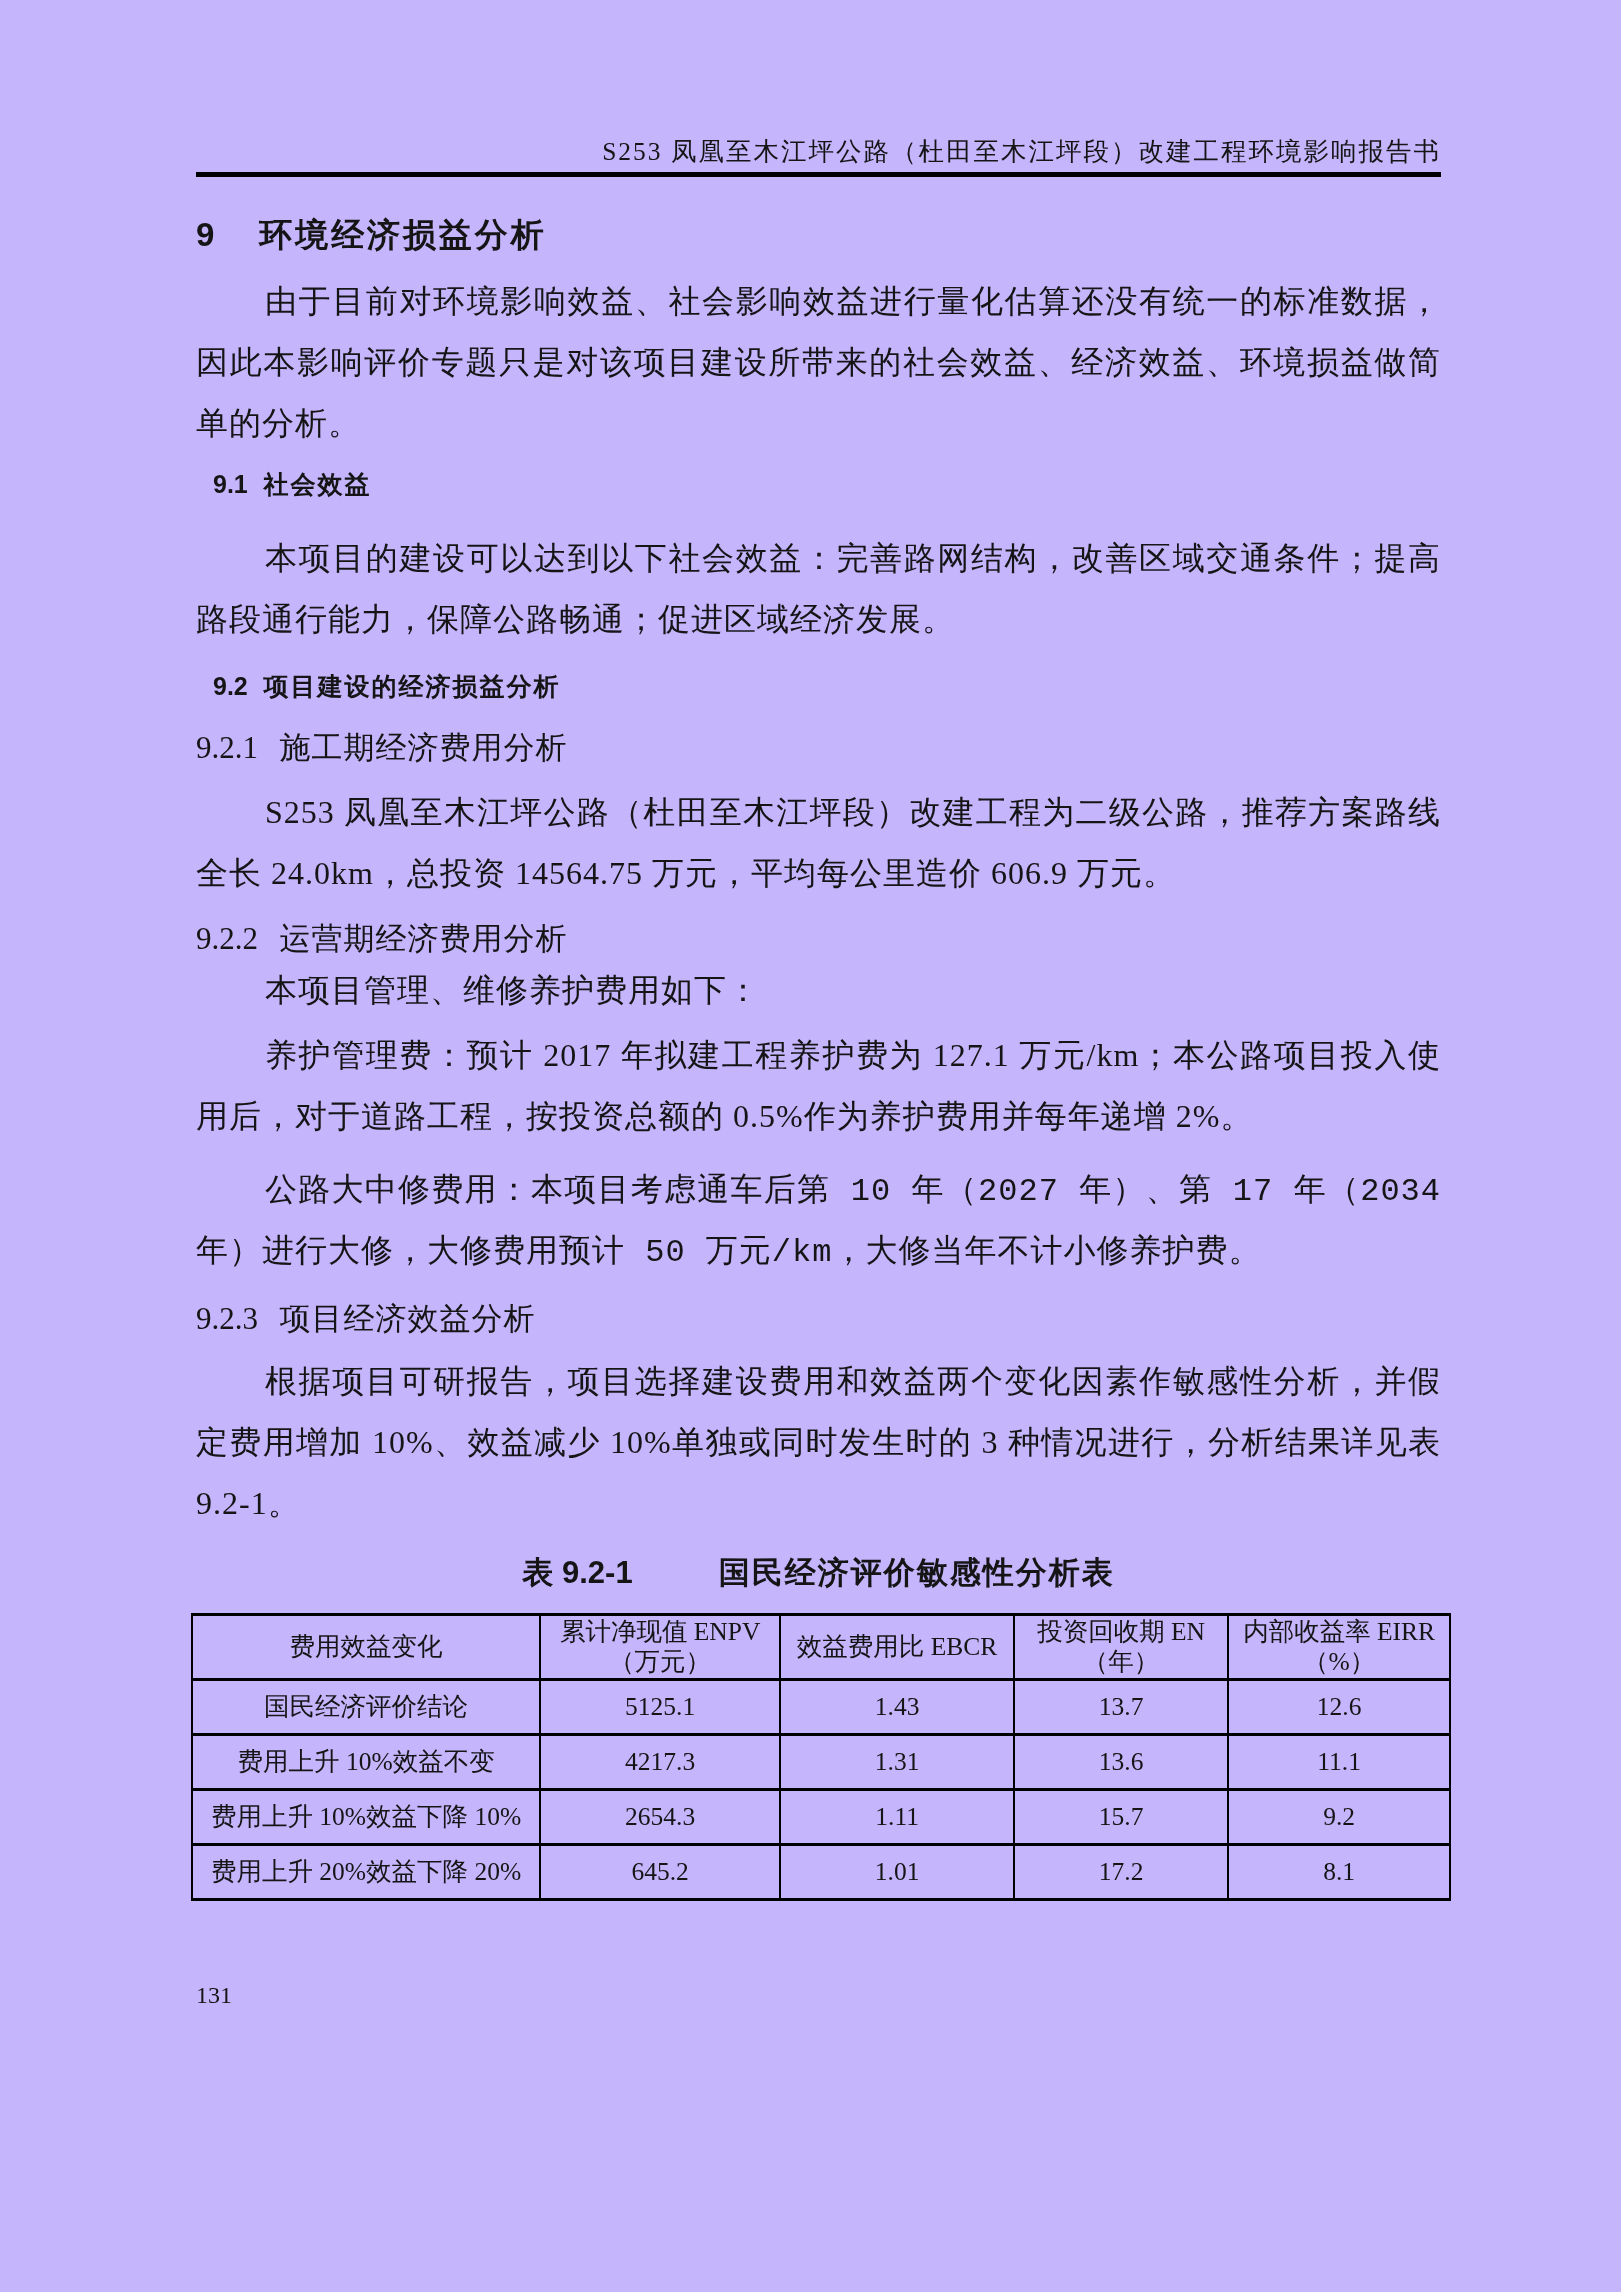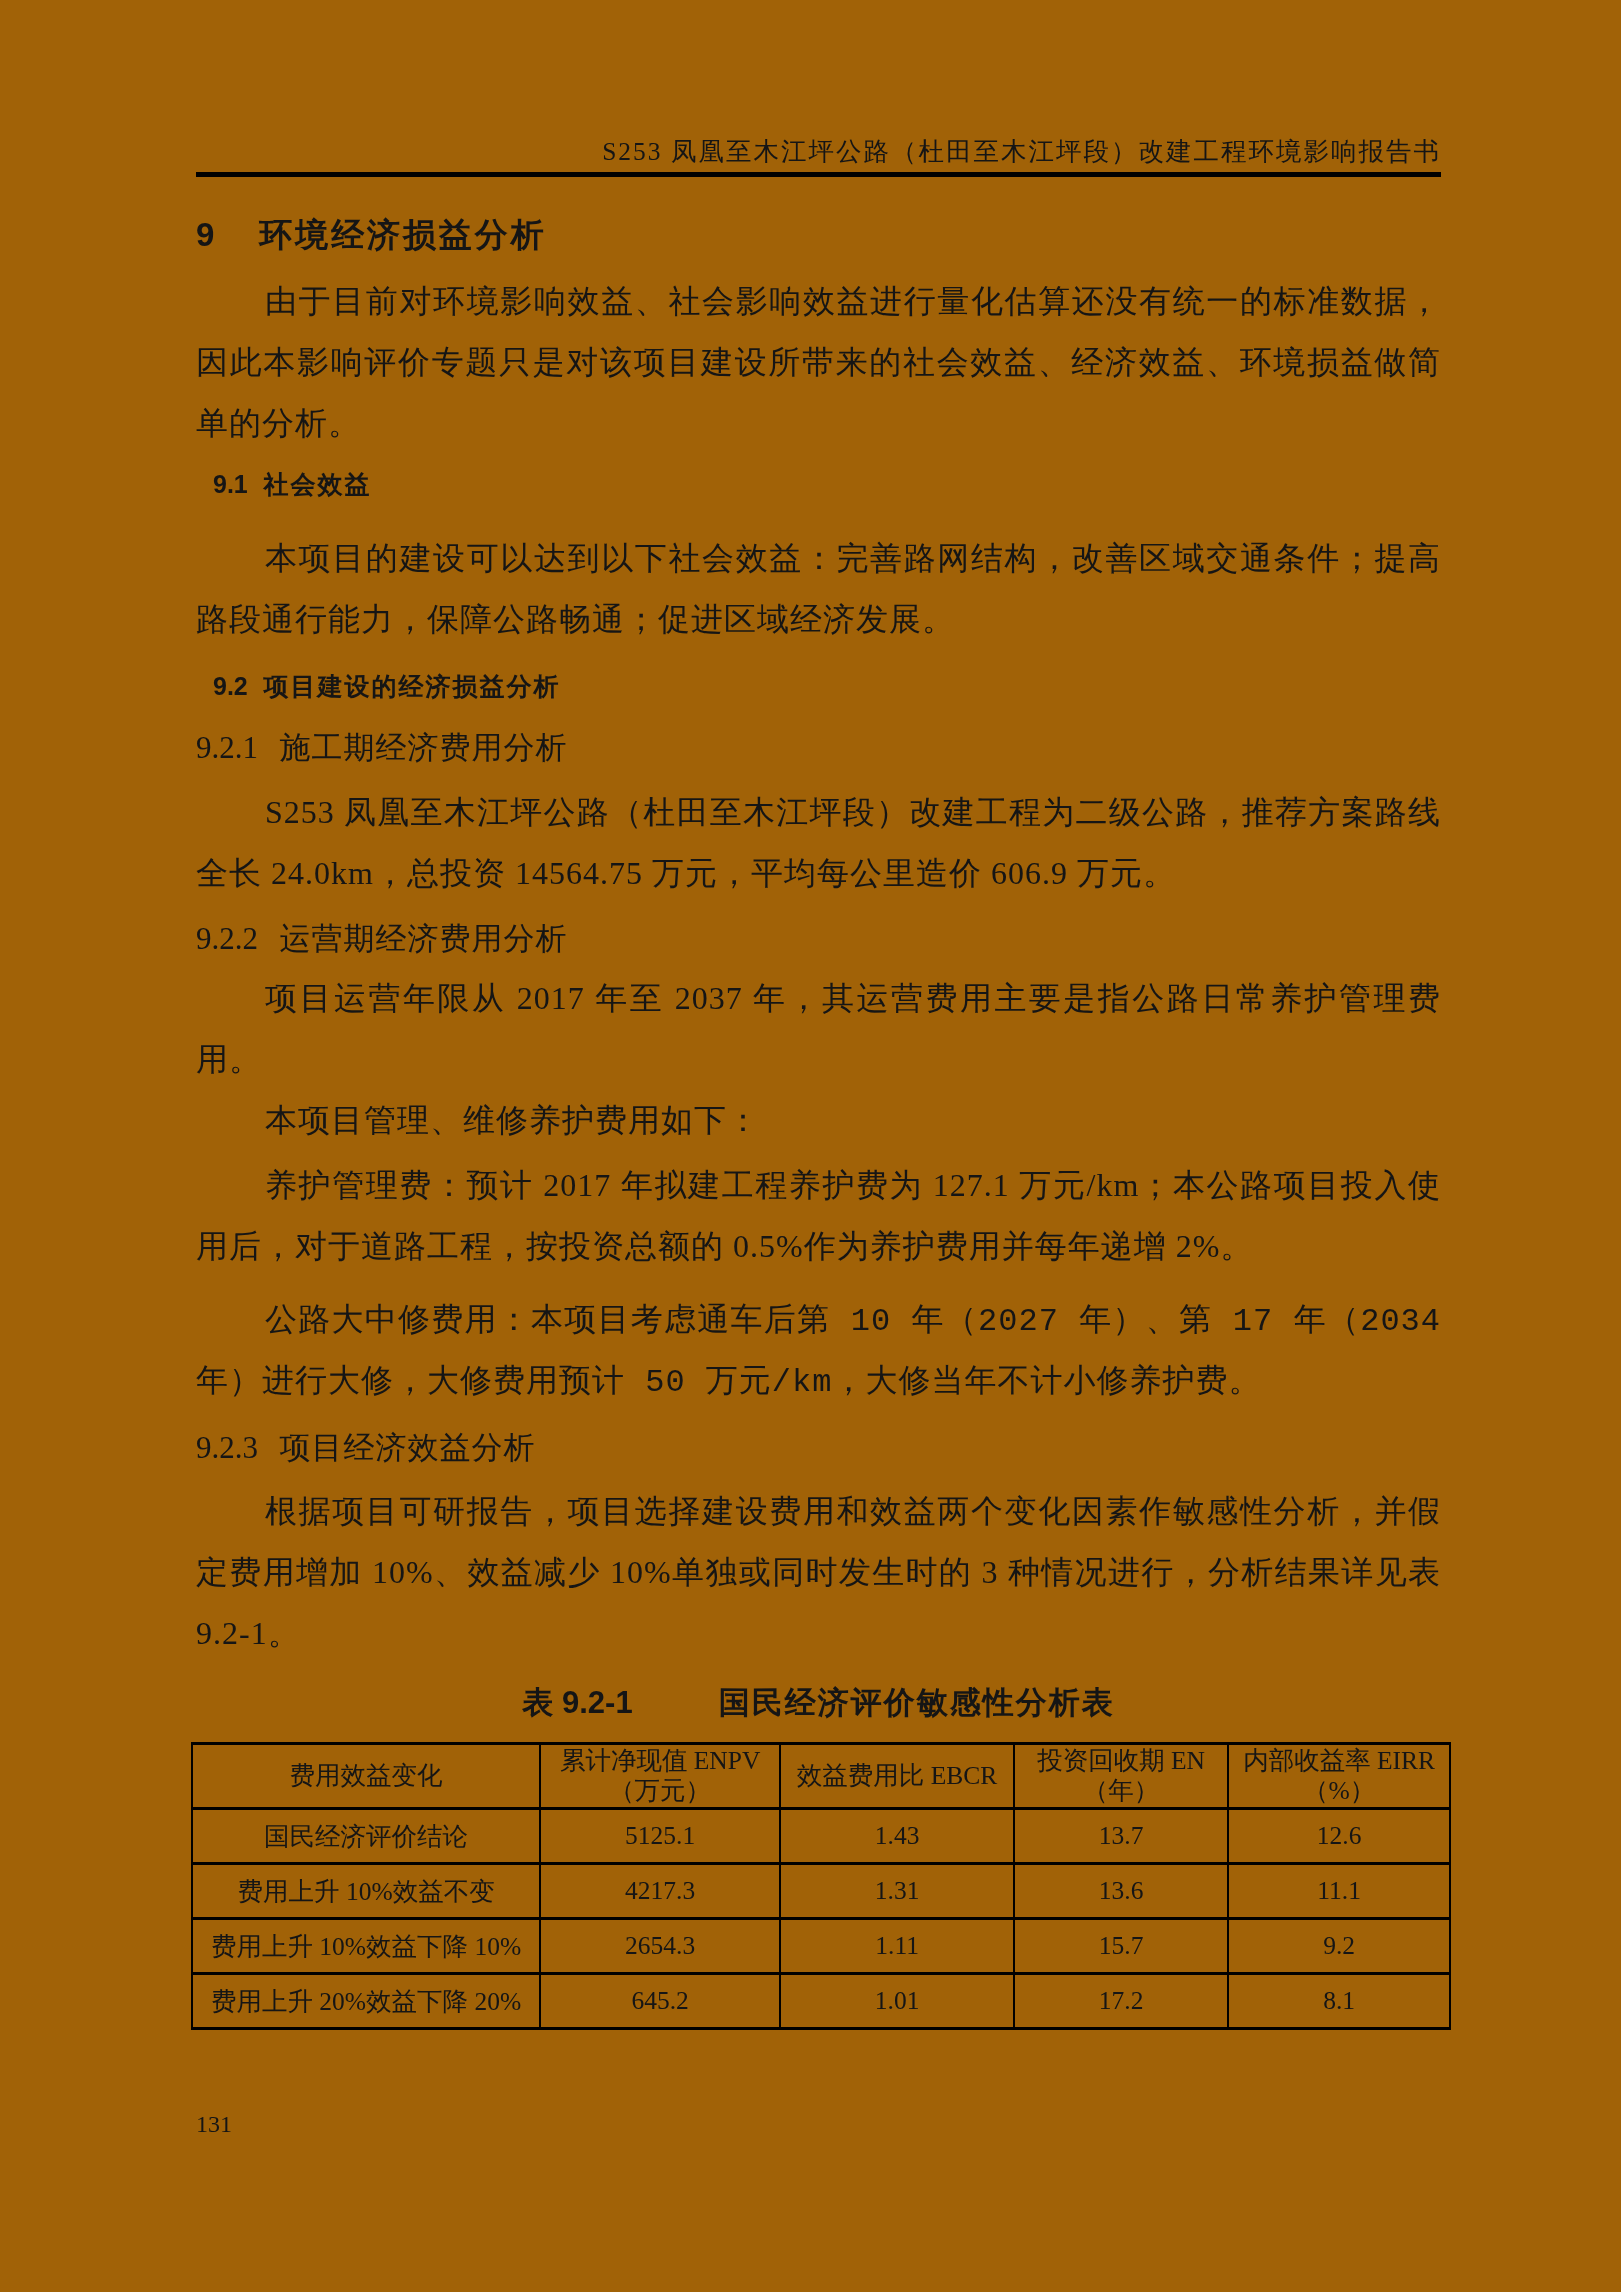--- a/index.html
+++ b/index.html
@@ -1,19 +1,19 @@
 <!DOCTYPE html>
 <html><head>
 <meta charset="utf-8">
 <style>
   html,body { margin:0; padding:0; background:#e8e8e8; }
   .page {
     position:relative;
     width:1621px; height:2293px;
-    background:#a16207;
+    background:#c4b5fd;
     color:#151515;
     font-family:"Liberation Serif","DejaVu Serif",serif;
     overflow:hidden;
     margin:0 auto;
   }
   .content {
     position:absolute;
     left:196px; top:0;
     width:1245px;
   }
@@ -137,21 +137,20 @@
     <p class="body-p indent mt-p2">本项目的建设可以达到以下社会效益：完善路网结构，改善区域交通条件；提高路段通行能力，保障公路畅通；促进区域经济发展。</p>
 
     <h2 class="h2 mt-h92"><span class="h-num">9.2</span><span>项目建设的经济损益分析</span></h2>
 
     <h3 class="h3 mt-h921"><span class="h-num">9.2.1</span><span>施工期经济费用分析</span></h3>
 
     <p class="body-p indent mt-p3">S253 凤凰至木江坪公路（杜田至木江坪段）改建工程为二级公路，推荐方案路线全长 24.0km，总投资 14564.75 万元，平均每公里造价 606.9 万元。</p>
 
     <h3 class="h3 mt-h922"><span class="h-num">9.2.2</span><span>运营期经济费用分析</span></h3>
 
-    <p class="body-p indent mt-p4">项目运营年限从 2017 年至 2037 年，其运营费用主要是指公路日常养护管理费用。</p>
     <p class="body-p indent">本项目管理、维修养护费用如下：</p>
     <p class="body-p indent mt-p6">养护管理费：预计 2017 年拟建工程养护费为 127.1 万元/km；本公路项目投入使用后，对于道路工程，按投资总额的 0.5%作为养护费用并每年递增 2%。</p>
     <p class="body-p indent mt-p7">公路大中修费用：本项目考虑通车后第 10 年（2027 年）、第 17 年（2034 年）进行大修，大修费用预计 50 万元/km，大修当年不计小修养护费。</p>
 
     <h3 class="h3 mt-h923"><span class="h-num">9.2.3</span><span>项目经济效益分析</span></h3>
 
     <p class="body-p indent mt-p8">根据项目可研报告，项目选择建设费用和效益两个变化因素作敏感性分析，并假定费用增加 10%、效益减少 10%单独或同时发生时的 3 种情况进行，分析结果详见表 9.2-1。</p>
 
     <div class="table-caption"><span class="cap-num">表 9.2-1</span><span>国民经济评价敏感性分析表</span></div>
 

